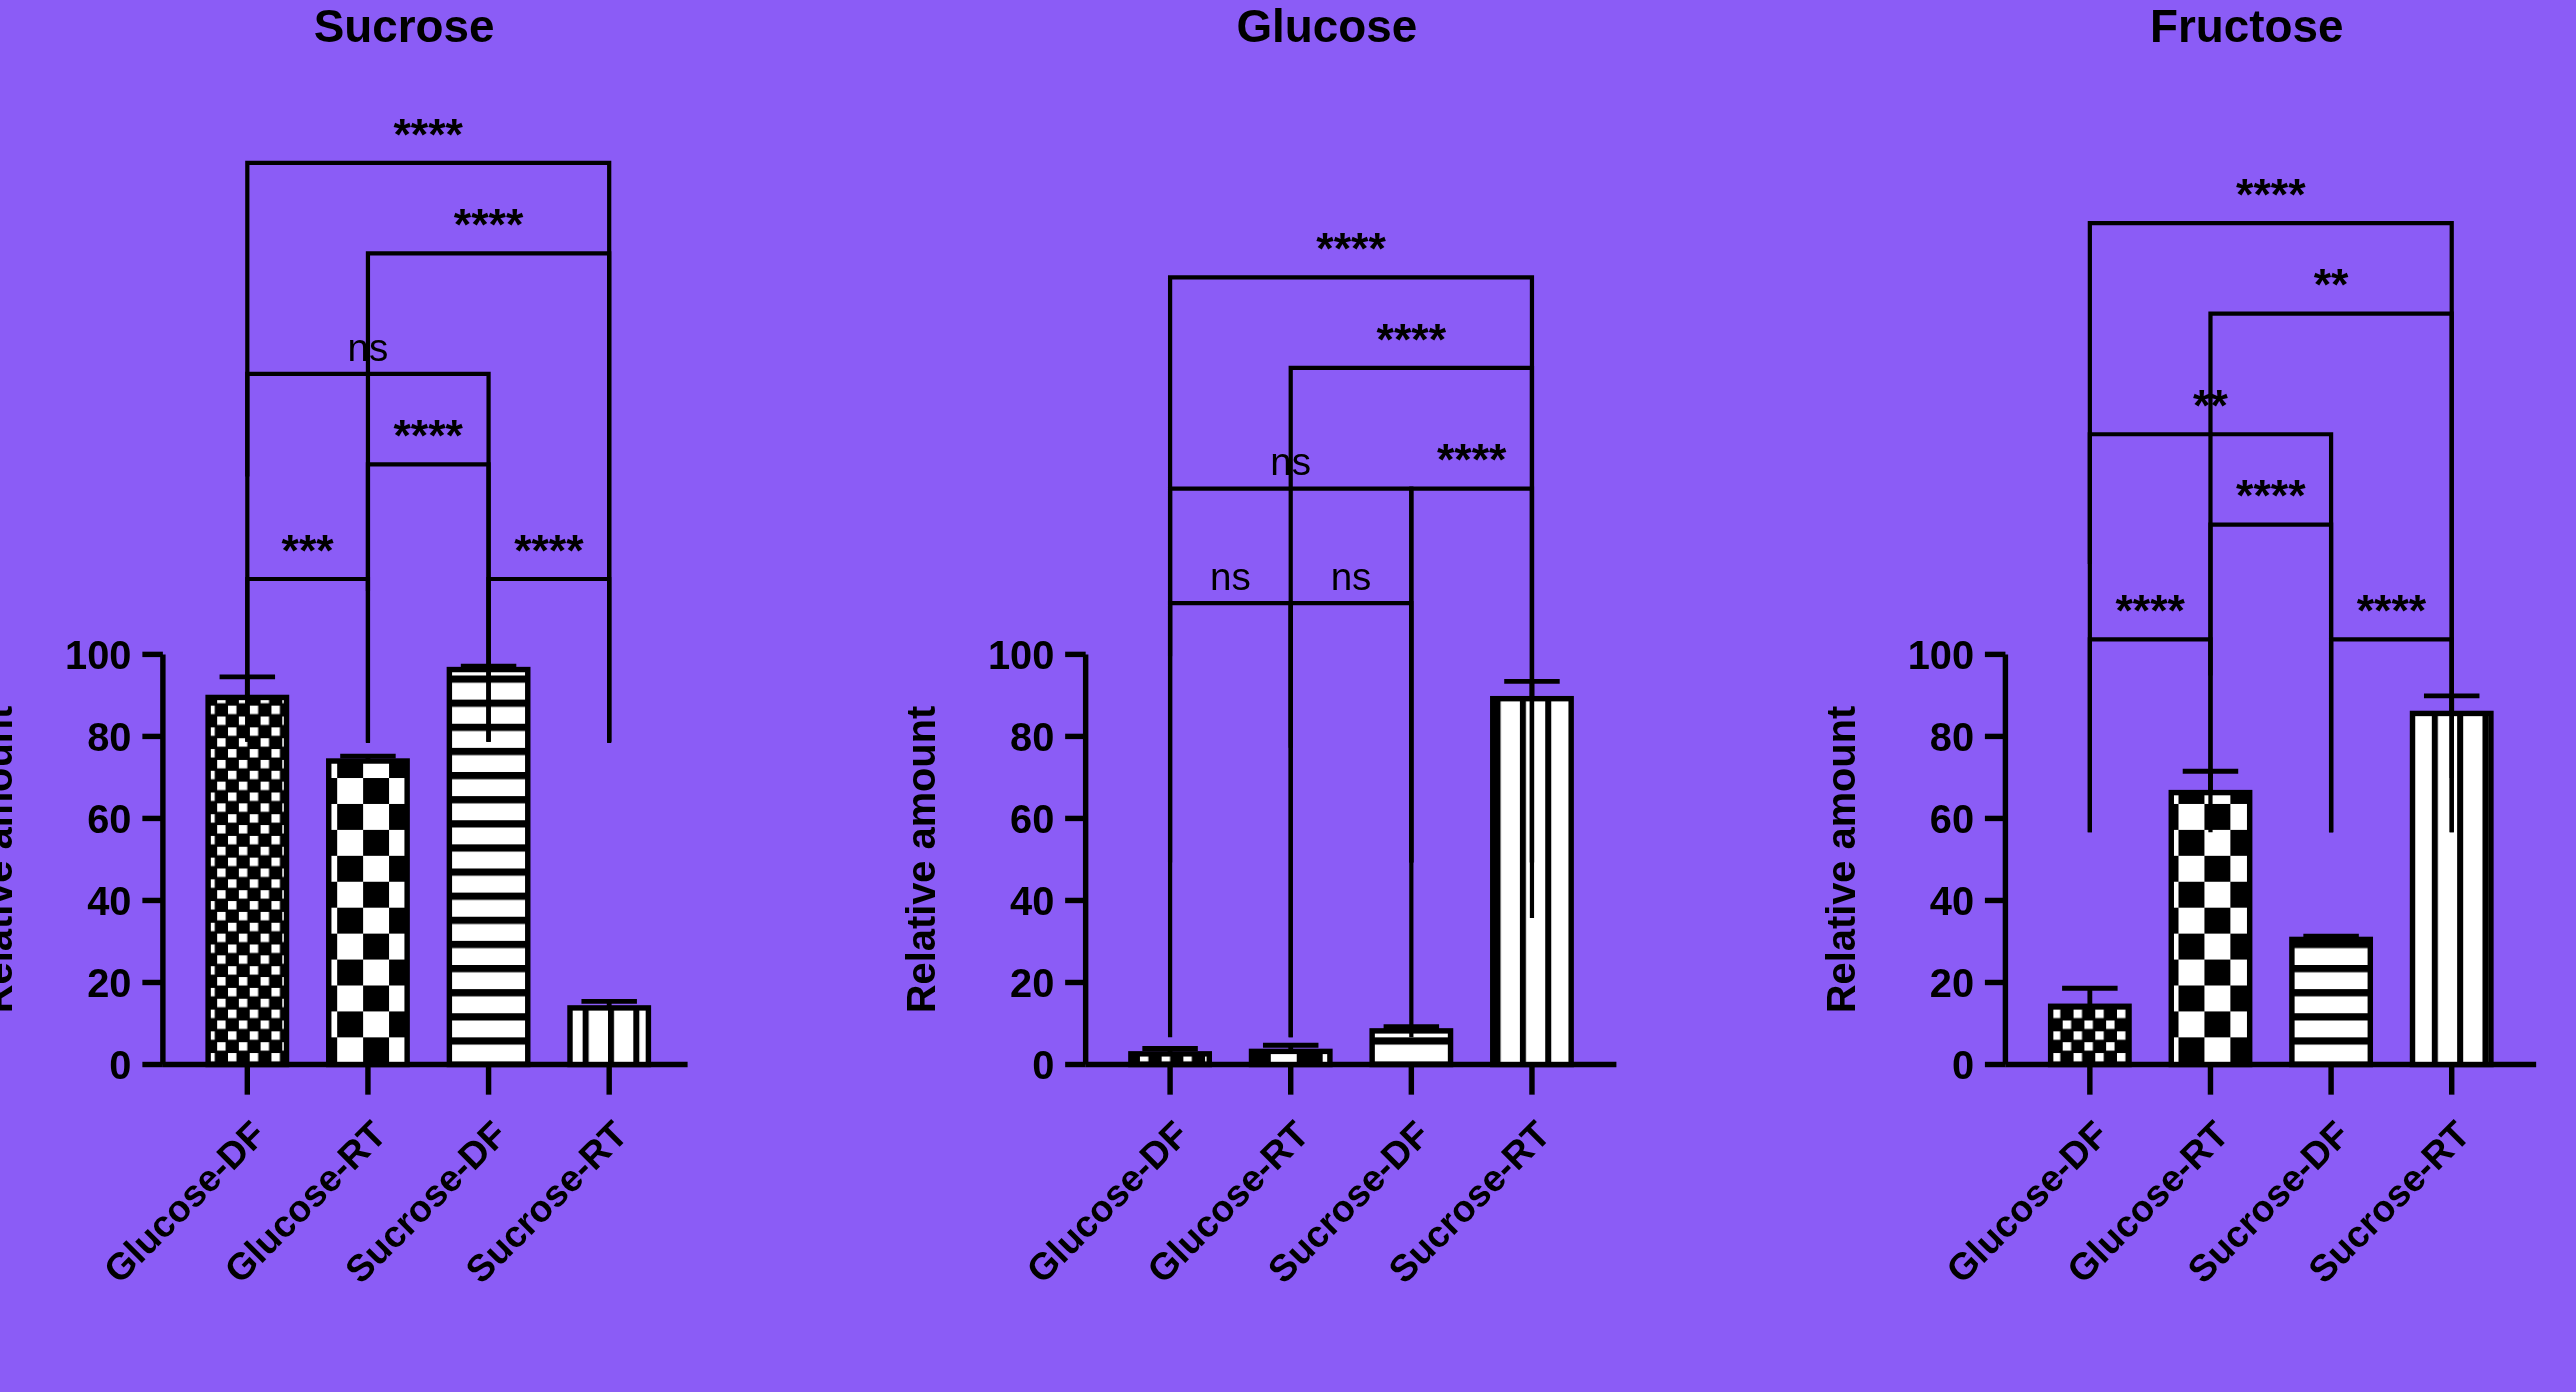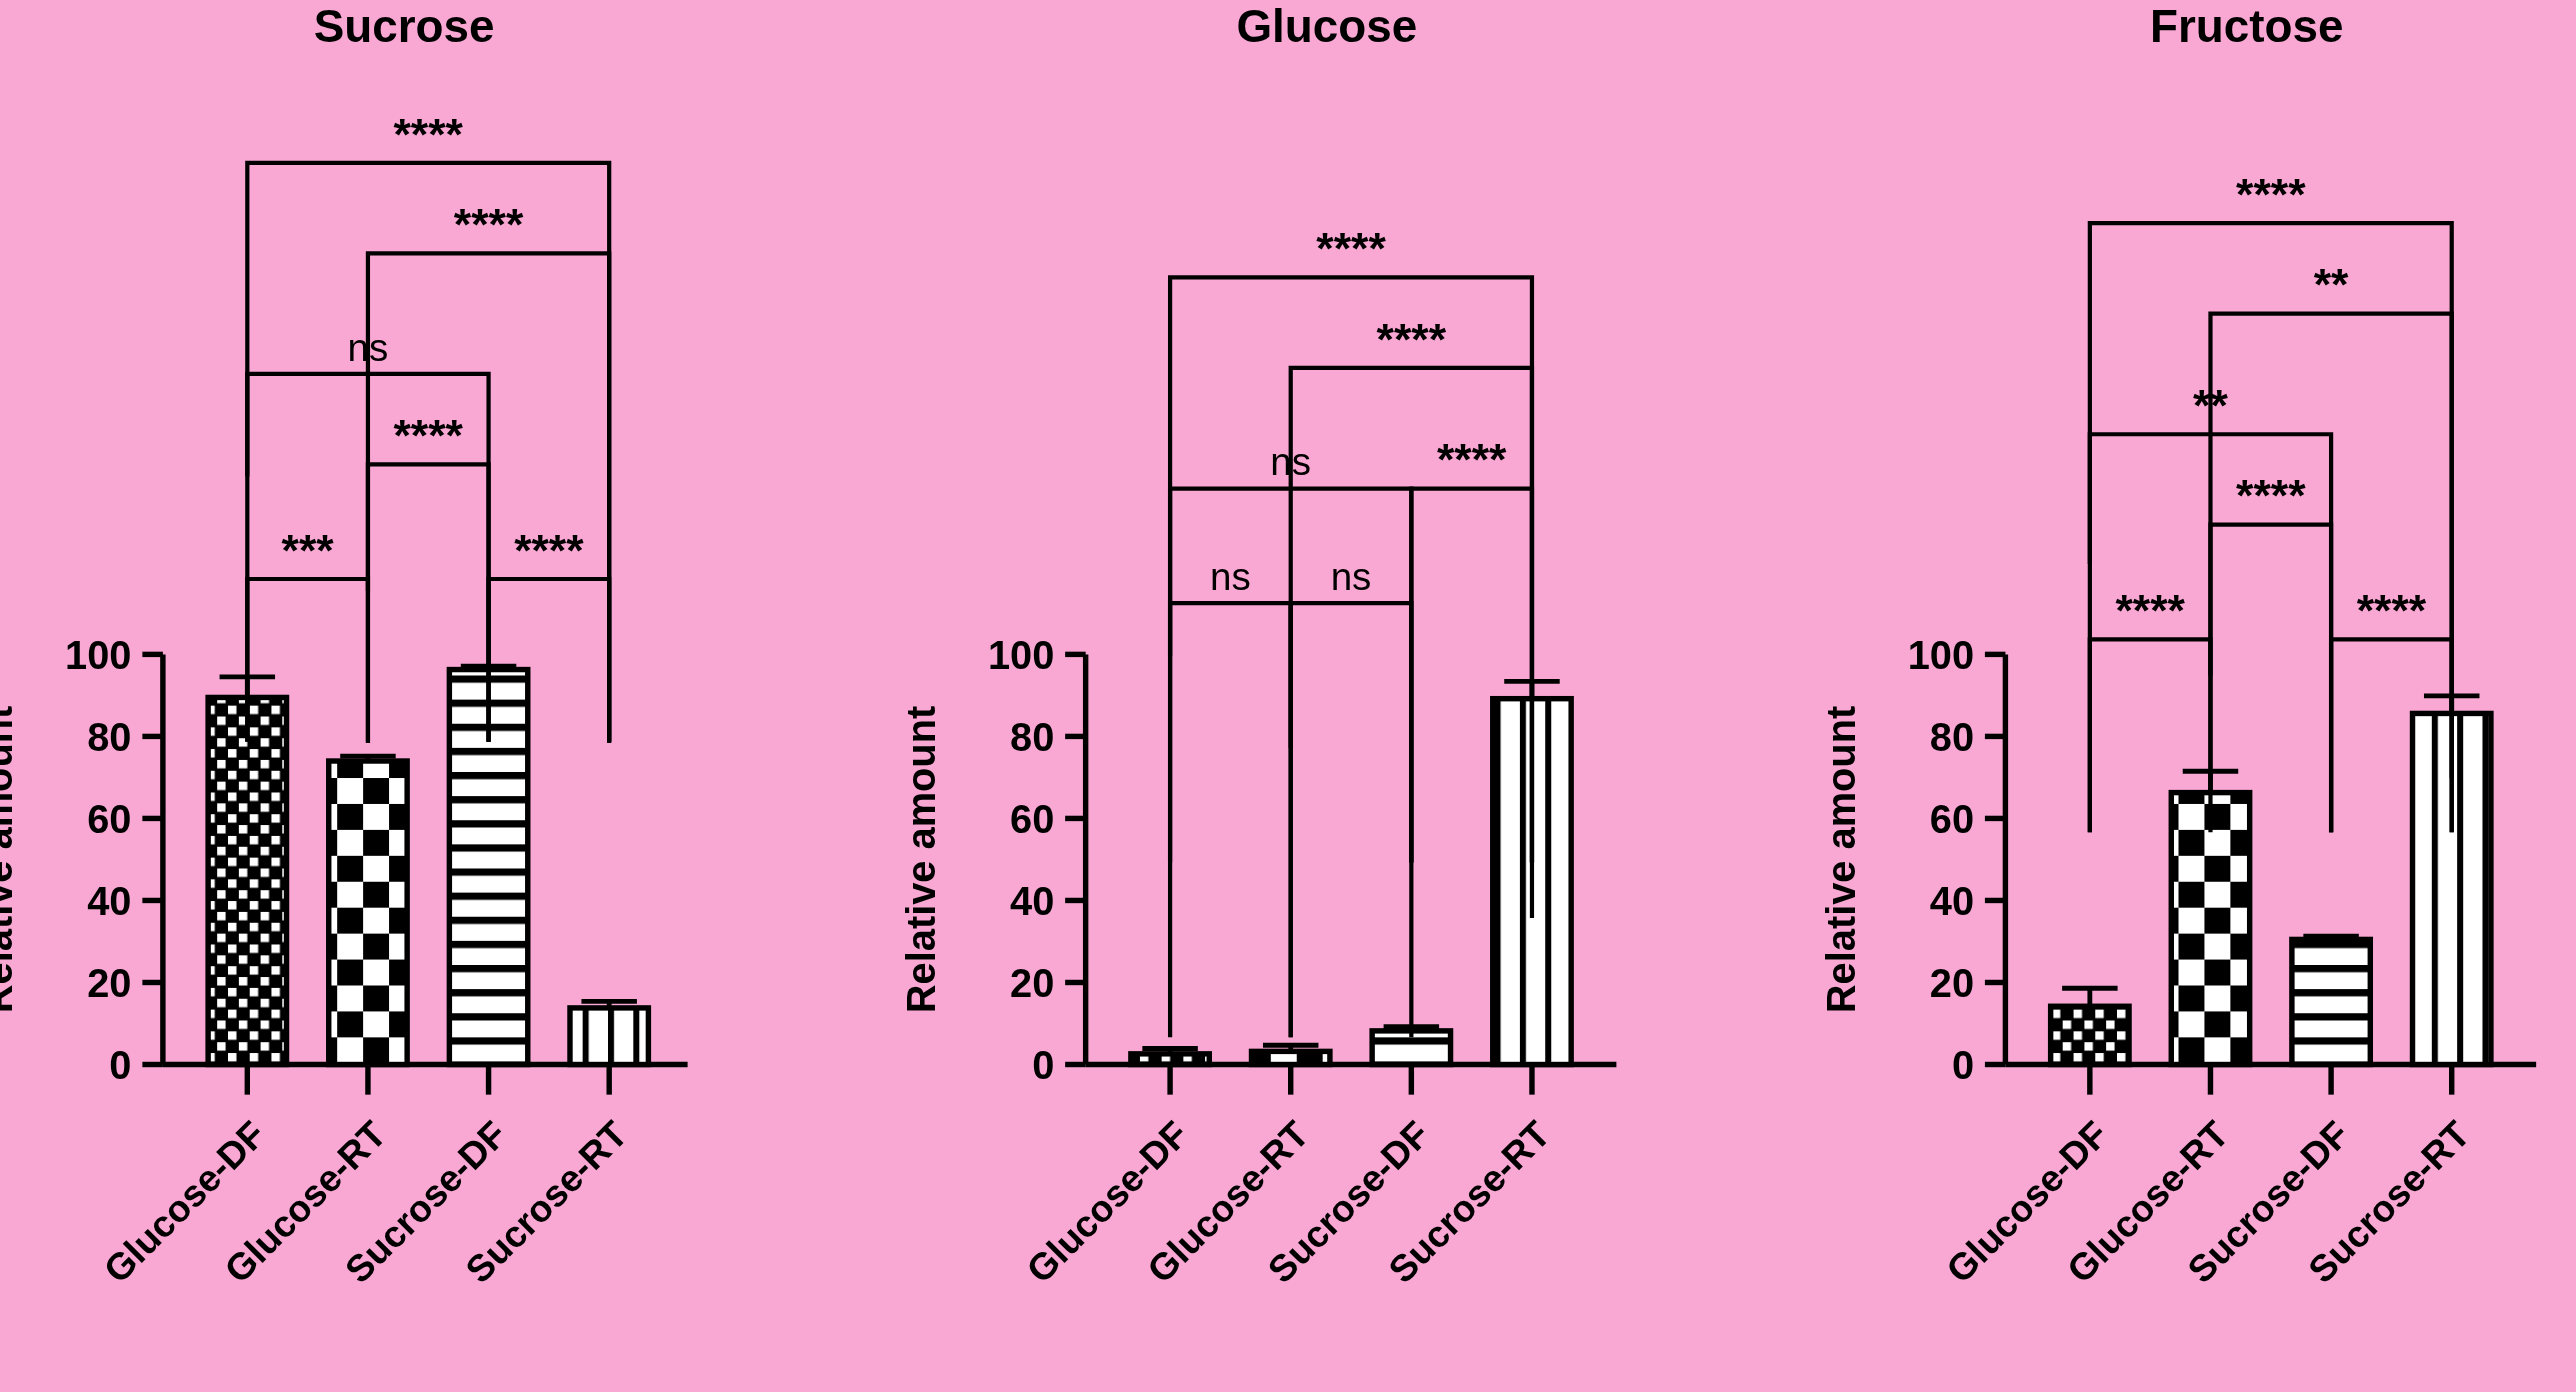--- a/index.html
+++ b/index.html
@@ -1,21 +1,21 @@
 <!DOCTYPE html>
 <html style="font-size:9.7px"><head>
 <meta charset="utf-8">
 <style>
   html,body{margin:0;padding:0;background:#ffffff;}
   body{
     width:2576px;height:1392px;
     font-family:"Liberation Sans", sans-serif;
     overflow:hidden;
   }
-  #figure{position:relative;width:2576px;height:1392px;background:#f9a8d4;}
+  #figure{position:relative;width:2576px;height:1392px;background:#8b5cf6;}
   svg{display:block;}
   .ttl{
     font-family:"Liberation Sans", sans-serif;
     font-weight:bold;font-size:76px;fill:#000;
     text-anchor:middle;
   }
   .tick{
     font-family:"Liberation Sans", sans-serif;
     font-weight:bold;font-size:66px;fill:#000;
     text-anchor:end;

